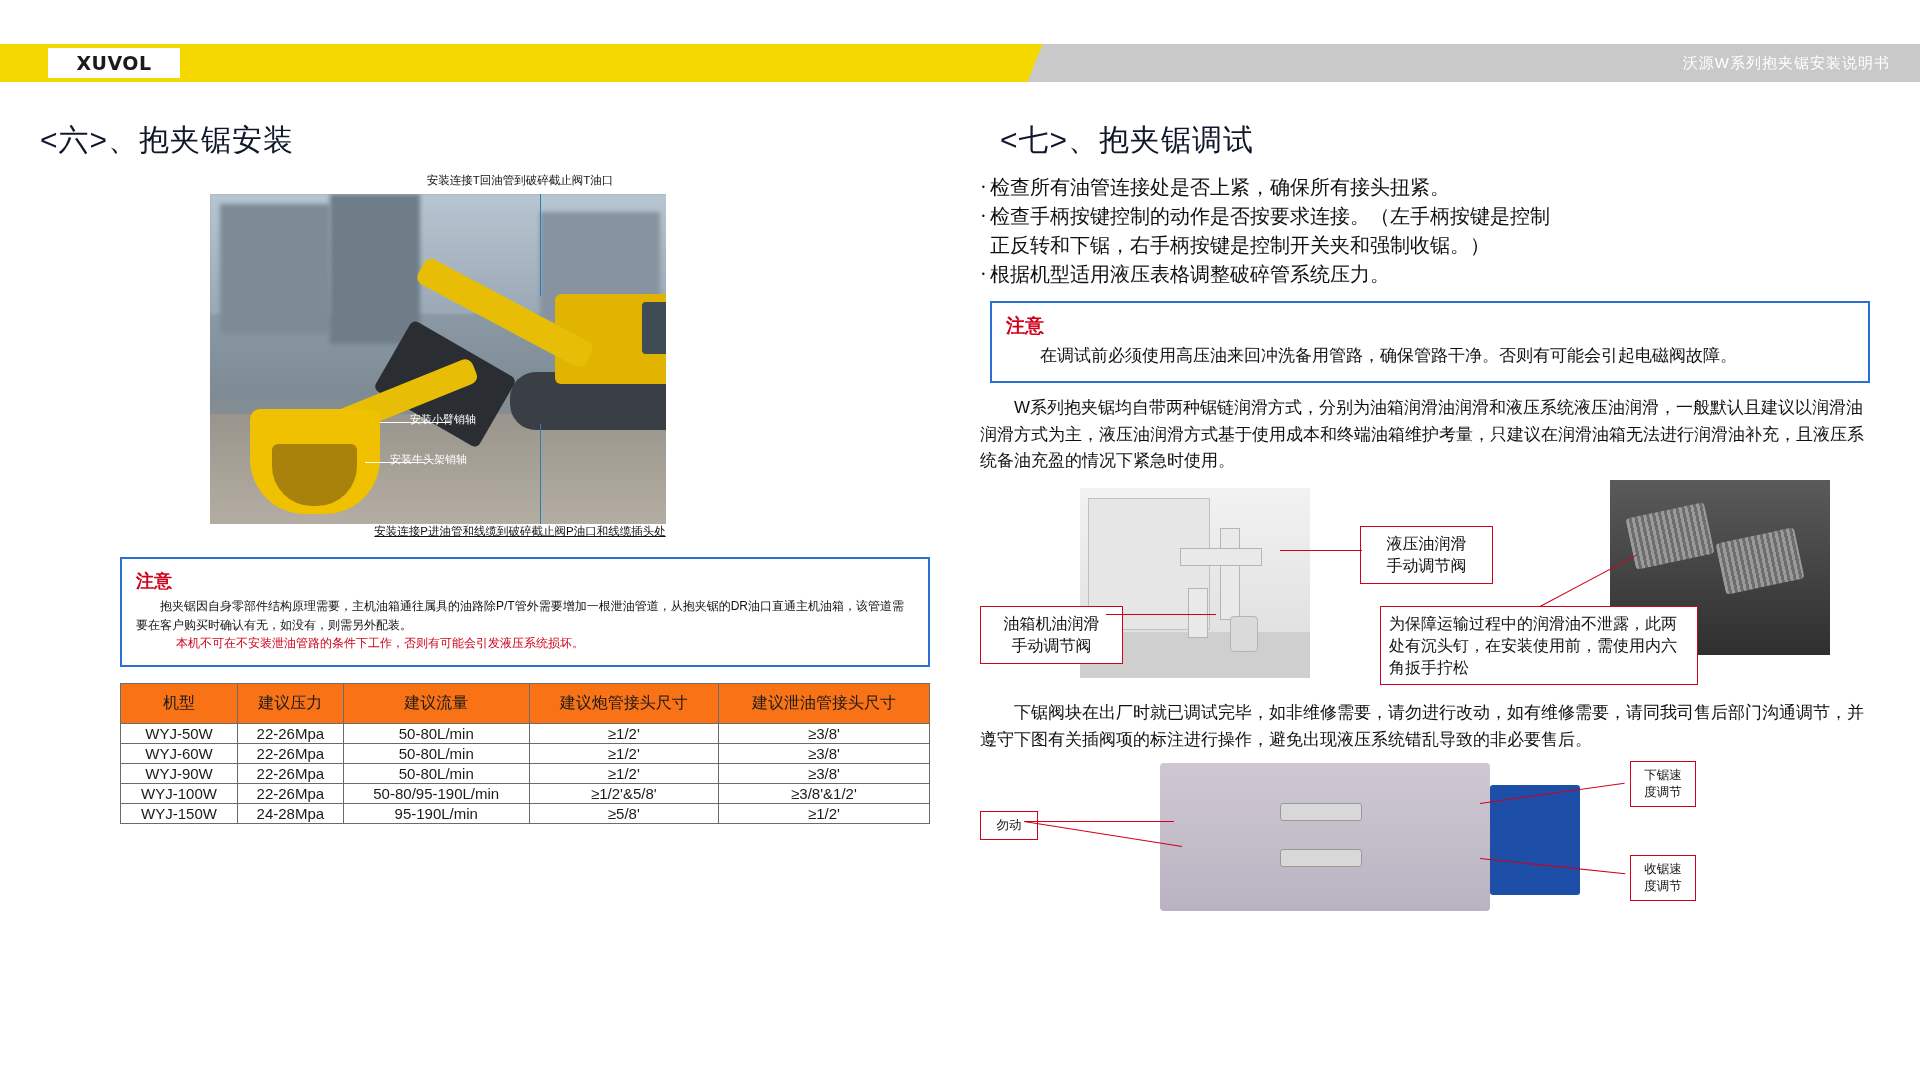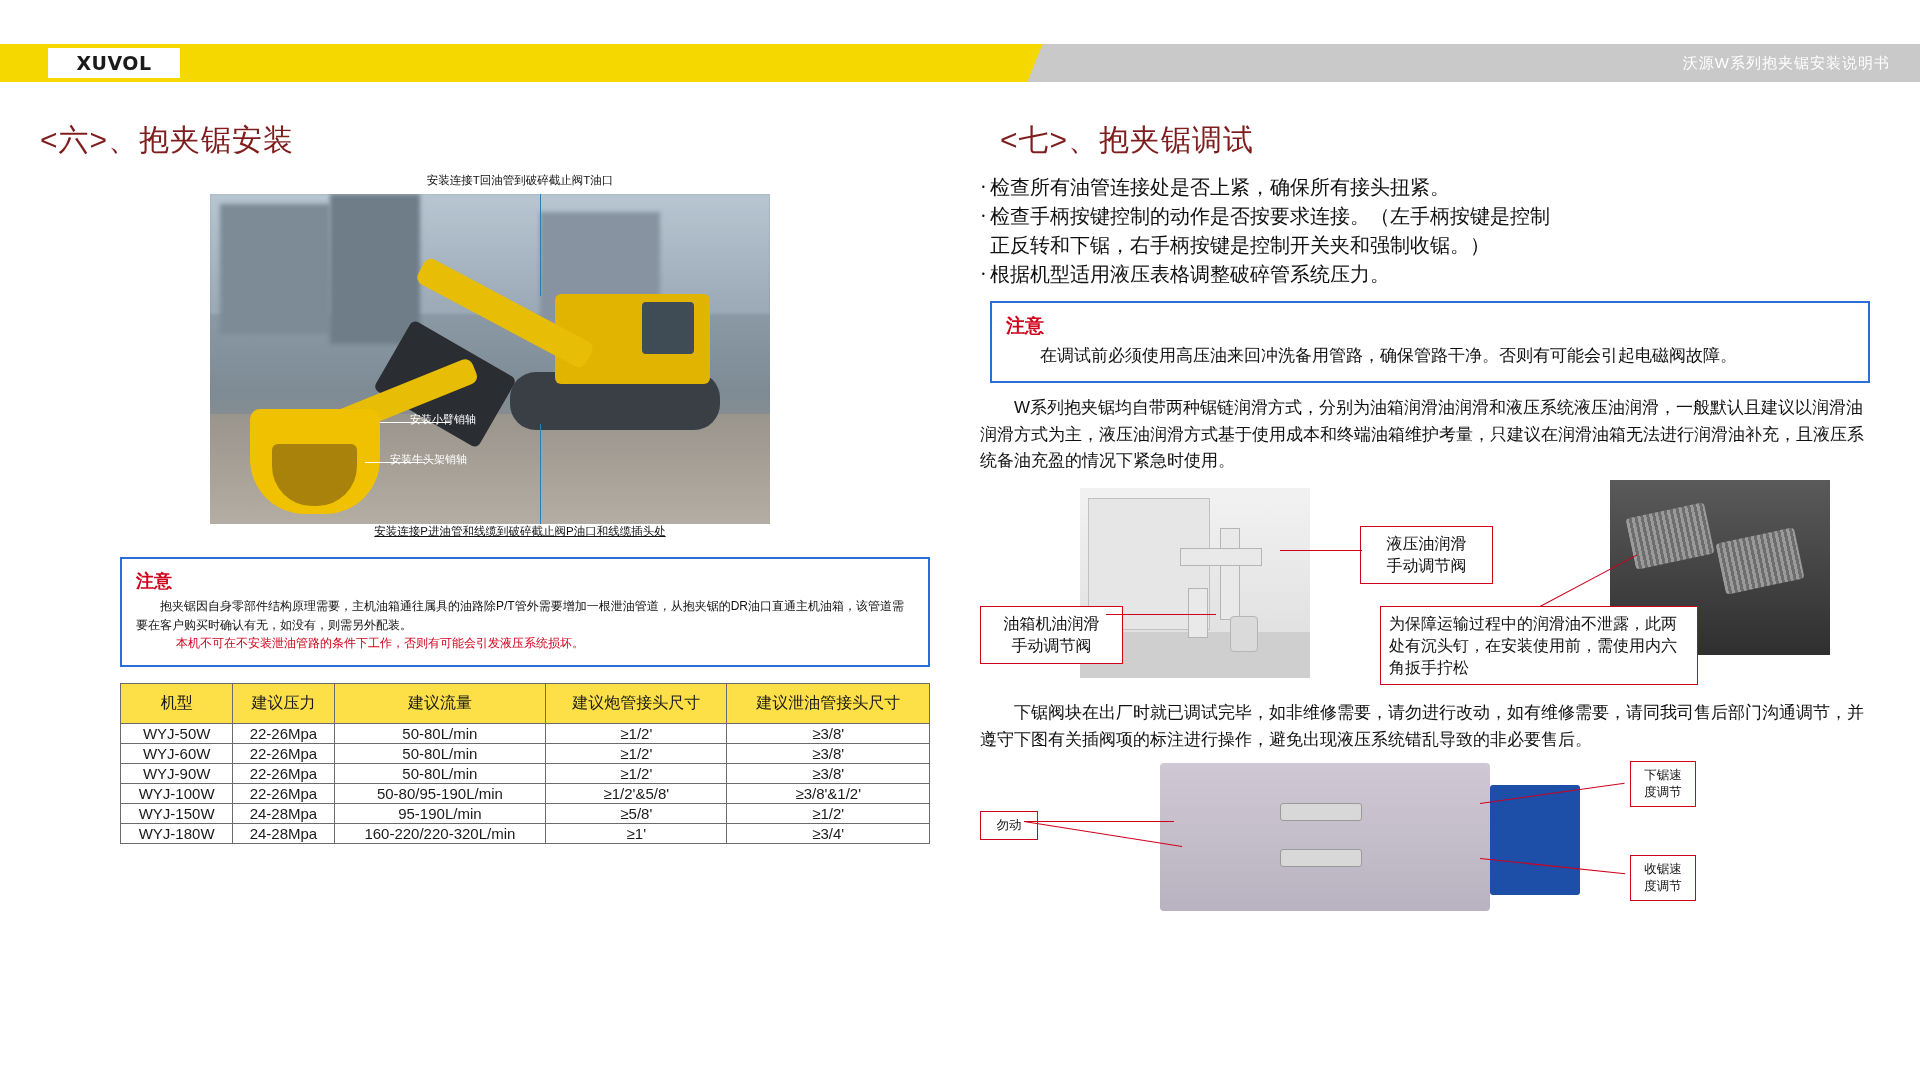--- a/index.html
+++ b/index.html
@@ -95,21 +95,21 @@
   .col-right {
     position: absolute;
     left: 980px;
     top: 120px;
     width: 900px;
   }
 
   .section-title {
     font-size: 30px;
     font-weight: normal;
-    color: #7f1d1d;
+    color: #0f172a;
     margin: 0 0 12px 0;
     letter-spacing: 1px;
   }
   .section-title.right {
     padding-left: 20px;
   }
 
   
   .photo-wrap {
     position: relative;
@@ -118,21 +118,21 @@
   }
   .photo-caption-top {
     font-size: 11.5px;
     color: #111;
     text-align: center;
     margin-bottom: 6px;
     margin-left: 60px;
   }
   .photo {
     position: relative;
-    width: 560px;
+    width: 456px;
     height: 330px;
     overflow: hidden;
     background: linear-gradient(180deg, #9fb0bb 0%, #8b9aa6 35%, #7e8b95 60%, #8d8f8c 75%, #a9a49c 100%);
     text-align: center;
   }
   .ph-sky {
     position: absolute; left:0; top:0; width:560px; height:120px;
     background: linear-gradient(180deg,#b7c6d1,#9aa9b5);
     filter: blur(1px);
   }
@@ -229,21 +229,21 @@
   }
 
   
   .spec-table {
     margin: 16px 0 0 80px;
     border-collapse: collapse;
     width: 810px;
     font-size: 15px;
   }
   .spec-table th {
-    background: #fde047;
+    background: #f97316;
     border: 1px solid #6b6b6b;
     font-weight: normal;
     padding: 9px 4px;
     text-align: center;
     font-size: 16px;
   }
   .spec-table td {
     border: 1px solid #6b6b6b;
     padding: 1px 4px;
     text-align: center;
@@ -467,27 +467,20 @@
         <td>≥1/2'&amp;5/8'</td>
         <td>≥3/8'&amp;1/2'</td>
       </tr>
       <tr>
         <td>WYJ-150W</td>
         <td>24-28Mpa</td>
         <td>95-190L/min</td>
         <td>≥5/8'</td>
         <td>≥1/2'</td>
       </tr>
-      <tr>
-        <td>WYJ-180W</td>
-        <td>24-28Mpa</td>
-        <td>160-220/220-320L/min</td>
-        <td>≥1'</td>
-        <td>≥3/4'</td>
-      </tr>
     </tbody>
   </table>
 </div>
 
 <div class="col-right">
 
   <h1 class="section-title right">&lt;七&gt;、抱夹锯调试</h1>
 
   <ul class="bullet-list">
     <li>检查所有油管连接处是否上紧，确保所有接头扭紧。</li>

